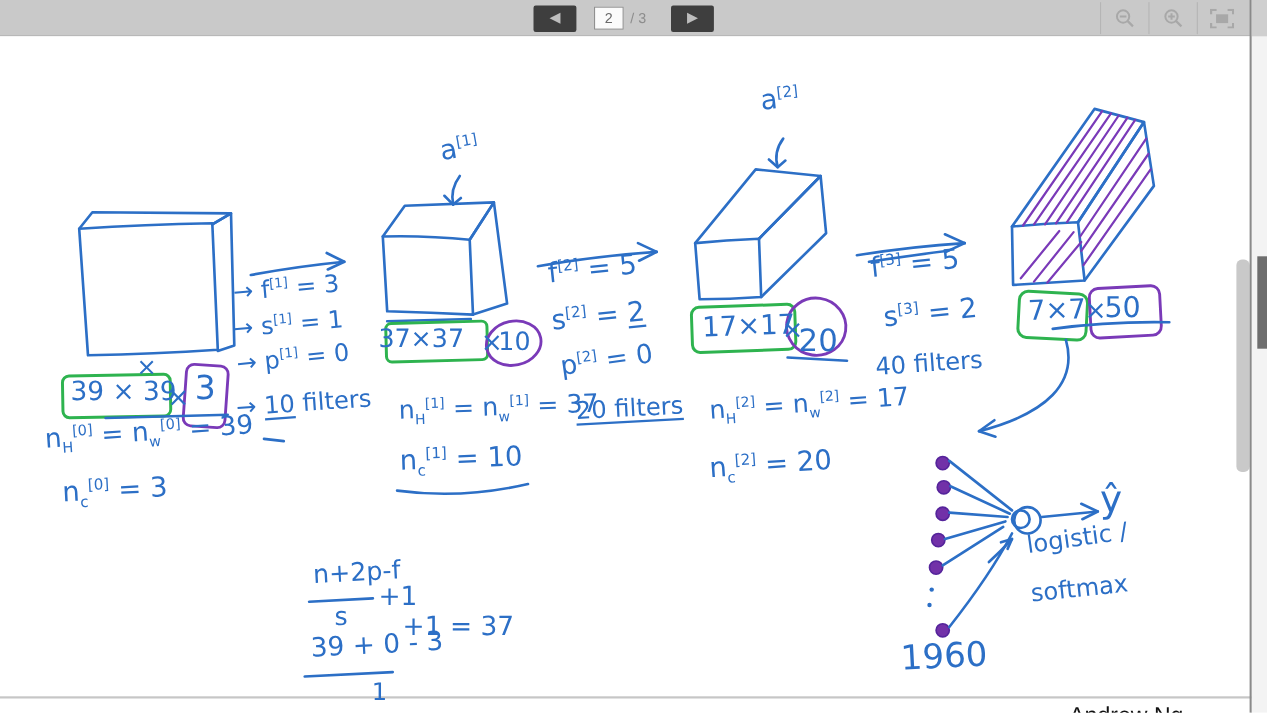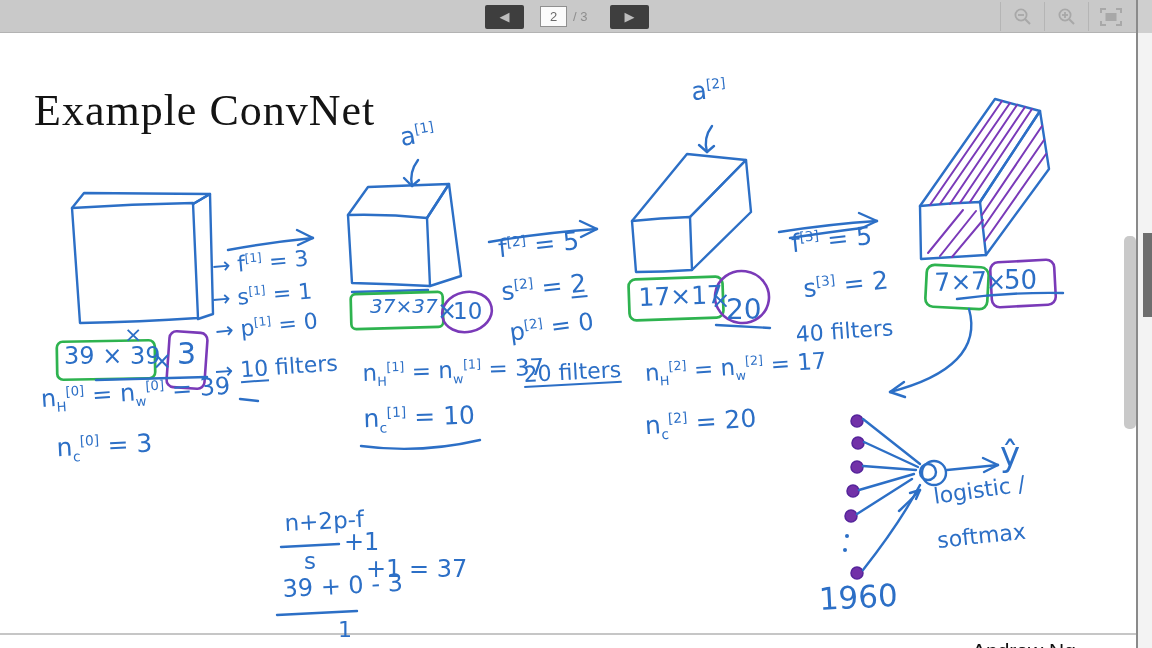--- a/index.html
+++ b/index.html
@@ -208,36 +208,35 @@
         <path class="sk" d="M947,437 L998,432"></path>
         <path class="sk" d="M998,432 L983,425 M998,432 L984,439"></path>
         <path class="sk" d="M899,478 Q910,468 920,457"></path>
         <path class="sk" d="M920,457 L910,460 M920,457 L916,466"></path>
       </g>
 
       <path class="sk" d="M281,514 L339,511"></path>
       <path class="sk" d="M277,582 L357,578"></path>
     </svg>
 
-    <div class="slide-title">Example ConvNet</div>
 
     <div class="ink" style="left:124px;top:290px;font-size:22px;">×</div>
     <div class="ink" style="left:64px;top:311px;font-size:24px;">39 × 39</div>
     <div class="ink" style="left:152px;top:316px;font-size:24px;">×</div>
     <div class="ink" style="left:177px;top:305px;font-size:30px;">3</div>
     <div class="ink" style="left:40px;top:354px;font-size:24px;transform:rotate(-4deg);">n<span class="sub">H</span><span class="sup">[0]</span> = n<span class="sub">w</span><span class="sup">[0]</span> = 39</div>
     <div class="ink" style="left:56px;top:402px;font-size:25px;transform:rotate(-3deg);">n<span class="sub">c</span><span class="sup">[0]</span> = 3</div>
 
     <div class="ink" style="left:211px;top:222px;font-size:22px;transform:rotate(-5deg);">→ f<span class="sup">[1]</span> = 3</div>
     <div class="ink" style="left:211px;top:255px;font-size:22px;transform:rotate(-5deg);">→ s<span class="sup">[1]</span> = 1</div>
     <div class="ink" style="left:214px;top:287px;font-size:22px;transform:rotate(-6deg);">→ p<span class="sup">[1]</span> = 0</div>
     <div class="ink" style="left:214px;top:327px;font-size:22px;transform:rotate(-4deg);">→ <span class="u">10</span> filters</div>
 
     <div class="ink" style="left:398px;top:92px;font-size:25px;transform:rotate(-10deg);">a<span class="sup">[1]</span></div>
-    <div class="ink" style="left:370px;top:263px;font-size:20px;font-style:italic;">37×37</div>
+    <div class="ink" style="left:344px;top:263px;font-size:23px;">37×37</div>
     <div class="ink" style="left:437px;top:266px;font-size:24px;">×</div>
     <div class="ink" style="left:453px;top:266px;font-size:23px;">10</div>
     <div class="ink" style="left:362px;top:328px;font-size:23px;transform:rotate(-2deg);">n<span class="sub">H</span><span class="sup">[1]</span> = n<span class="sub">w</span><span class="sup">[1]</span> = 37</div>
     <div class="ink" style="left:363px;top:373px;font-size:25px;transform:rotate(-2deg);">n<span class="sub">c</span><span class="sup">[1]</span> = 10</div>
 
     <div class="ink" style="left:497px;top:203px;font-size:25px;transform:rotate(-6deg);">f<span class="sup">[2]</span> = 5</div>
     <div class="ink" style="left:500px;top:246px;font-size:25px;transform:rotate(-6deg);">s<span class="sup">[2]</span> = <span class="u">2</span></div>
     <div class="ink" style="left:508px;top:288px;font-size:24px;transform:rotate(-8deg);">p<span class="sup">[2]</span> = 0</div>
     <div class="ink" style="left:523px;top:330px;font-size:22px;transform:rotate(-3deg);"><span class="u">20 filters</span></div>
 

